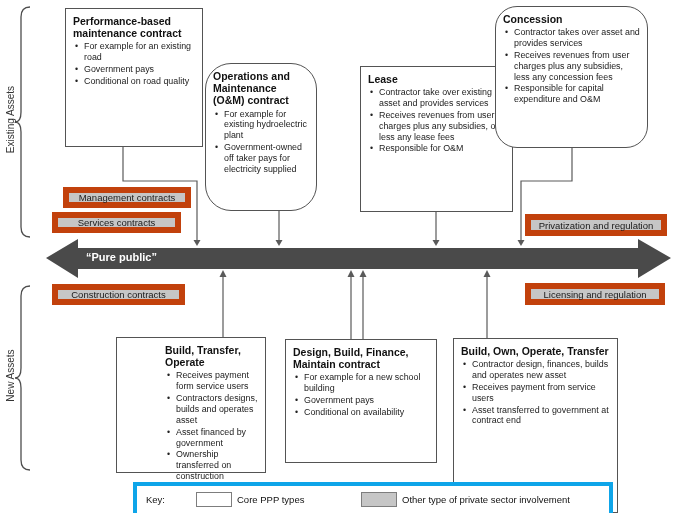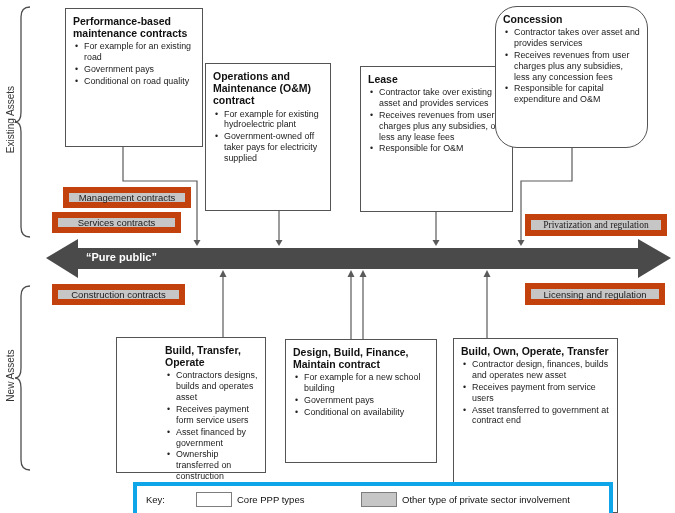--- a/index.html
+++ b/index.html
@@ -83,29 +83,29 @@
     <polygon class="head" points="483.5,277 490.5,277 487,270"></polygon>
   </svg>
 
   <div class="vlabel" style="left:-50px; top:114px;">Existing Assets</div>
   <div class="vlabel" style="left:-50px; top:370px;">New Assets</div>
 
   <div class="band-label" style="left:86px; top:251px;">“Pure public”</div>
   <div class="band-label right" style="left:537px; top:251px; width:112px;margin-top:34px;">“Pure private”</div>
 
   <div class="core-box" style="left:65px; top:8px; width:138px; height:139px;">
-    <div class="box-title">Performance-based maintenance contracts</div>
+    <div class="box-title">Performance-based maintenance contract</div>
     <ul class="bullets">
       <li>For example for an existing road</li>
       <li>Government pays</li>
       <li>Conditional on road quality</li>
     </ul>
   </div>
 
-  <div class="core-box" style="left:205px; top:63px; width:126px; height:148px;">
+  <div class="core-box" style="left:205px; top:63px; width:112px; height:148px;border-radius:26px;">
     <div class="box-title">Operations and Maintenance (O&amp;M) contract</div>
     <ul class="bullets">
       <li>For example for existing hydroelectric plant</li>
       <li>Government-owned off taker pays for electricity supplied</li>
     </ul>
   </div>
 
   <div class="core-box" style="left:360px; top:66px; width:153px; height:146px;">
     <div class="box-title">Lease</div>
     <ul class="bullets">
@@ -120,22 +120,22 @@
     <ul class="bullets">
       <li>Contractor takes over asset and provides services</li>
       <li>Receives revenues from user charges plus any subsidies, less any concession fees</li>
       <li>Responsible for capital expenditure and O&amp;M</li>
     </ul>
   </div>
 
   <div class="core-box" style="left:116px; top:337px; width:150px; height:136px;padding-left:48px;">
     <div class="box-title">Build, Transfer, Operate</div>
     <ul class="bullets">
+      <li>Receives payment form service users</li>
       <li>Contractors designs, builds and operates asset</li>
-      <li>Receives payment form service users</li>
       <li>Asset financed by government</li>
       <li>Ownership transferred on construction</li>
     </ul>
   </div>
 
   <div class="core-box" style="left:285px; top:339px; width:152px; height:124px;">
     <div class="box-title">Design, Build, Finance, Maintain contract</div>
     <ul class="bullets">
       <li>For example for a new school building</li>
       <li>Government pays</li>
@@ -147,21 +147,21 @@
     <div class="box-title">Build, Own, Operate, Transfer</div>
     <ul class="bullets">
       <li>Contractor design, finances, builds and operates new asset</li>
       <li>Receives payment from service users</li>
       <li>Asset transferred to government at contract end</li>
     </ul>
   </div>
 
   <div class="gray-box" style="left:63px;  top:187px; width:128px; height:21px;">Management contracts</div>
   <div class="gray-box" style="left:52px;  top:212px; width:129px; height:21px;">Services contracts</div>
-  <div class="gray-box" style="left:525px; top:214px; width:142px; height:22px;font-family:Liberation Serif, serif;">Privatization and regulation</div>
+  <div class="gray-box" style="left:525px; top:214px; width:142px; height:22px;">Privatization and regulation</div>
   <div class="gray-box" style="left:52px;  top:284px; width:133px; height:21px;">Construction contracts</div>
   <div class="gray-box" style="left:525px; top:283px; width:140px; height:22px;">Licensing and regulation</div>
 
   <div class="key-box" style="left:133px; top:482px; width:472px; height:28px;">
     <span class="key-label" style="left:9px;">Key:</span>
     <span class="swatch white" style="left:59px;"></span>
     <span class="key-text" style="left:100px;">Core PPP types</span>
     <span class="swatch gray" style="left:224px;"></span>
     <span class="key-text" style="left:265px;">Other type of private sector involvement</span>
   </div>

